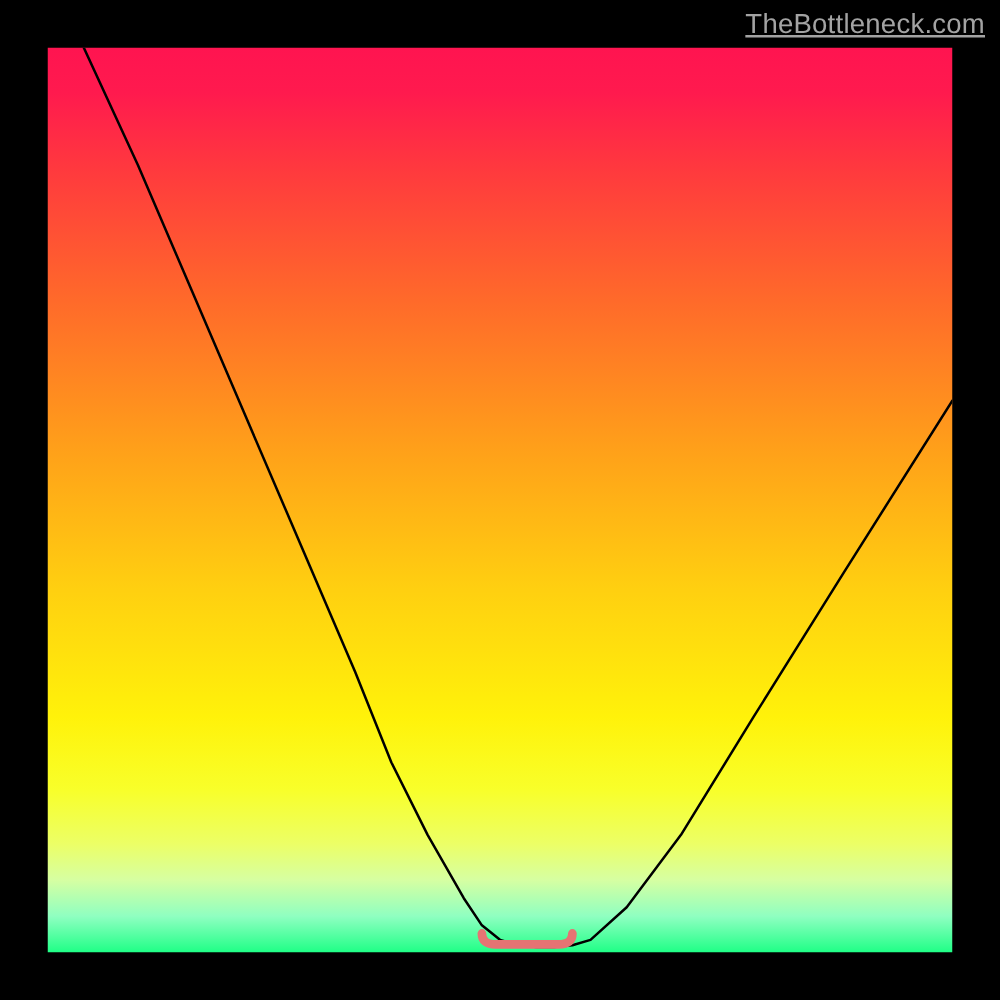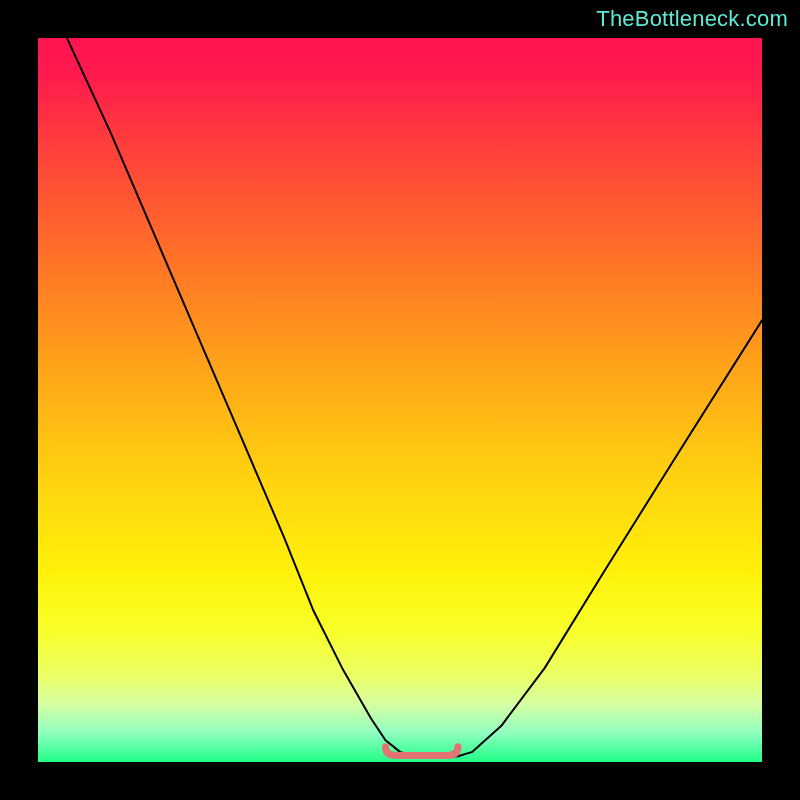--- a/index.html
+++ b/index.html
@@ -16,26 +16,27 @@
     left: 0;
     top: 0;
     width: 800px;
     height: 800px;
     background: #000;
   }
   .watermark {
     position: absolute;
     top: 6px;
     right: 12px;
-    color: #5eead4;
+    color: #a3a3a3;
     font-size: 22px;
     font-weight: 500;
     letter-spacing: 0.2px;
     pointer-events: none;
     z-index: 5;
+    text-decoration: underline;
   }
   .plot {
     position: absolute;
     left: 38px;
     top: 38px;
     width: 724px;
     height: 724px;
     overflow: hidden;
   }
   .gradient {

